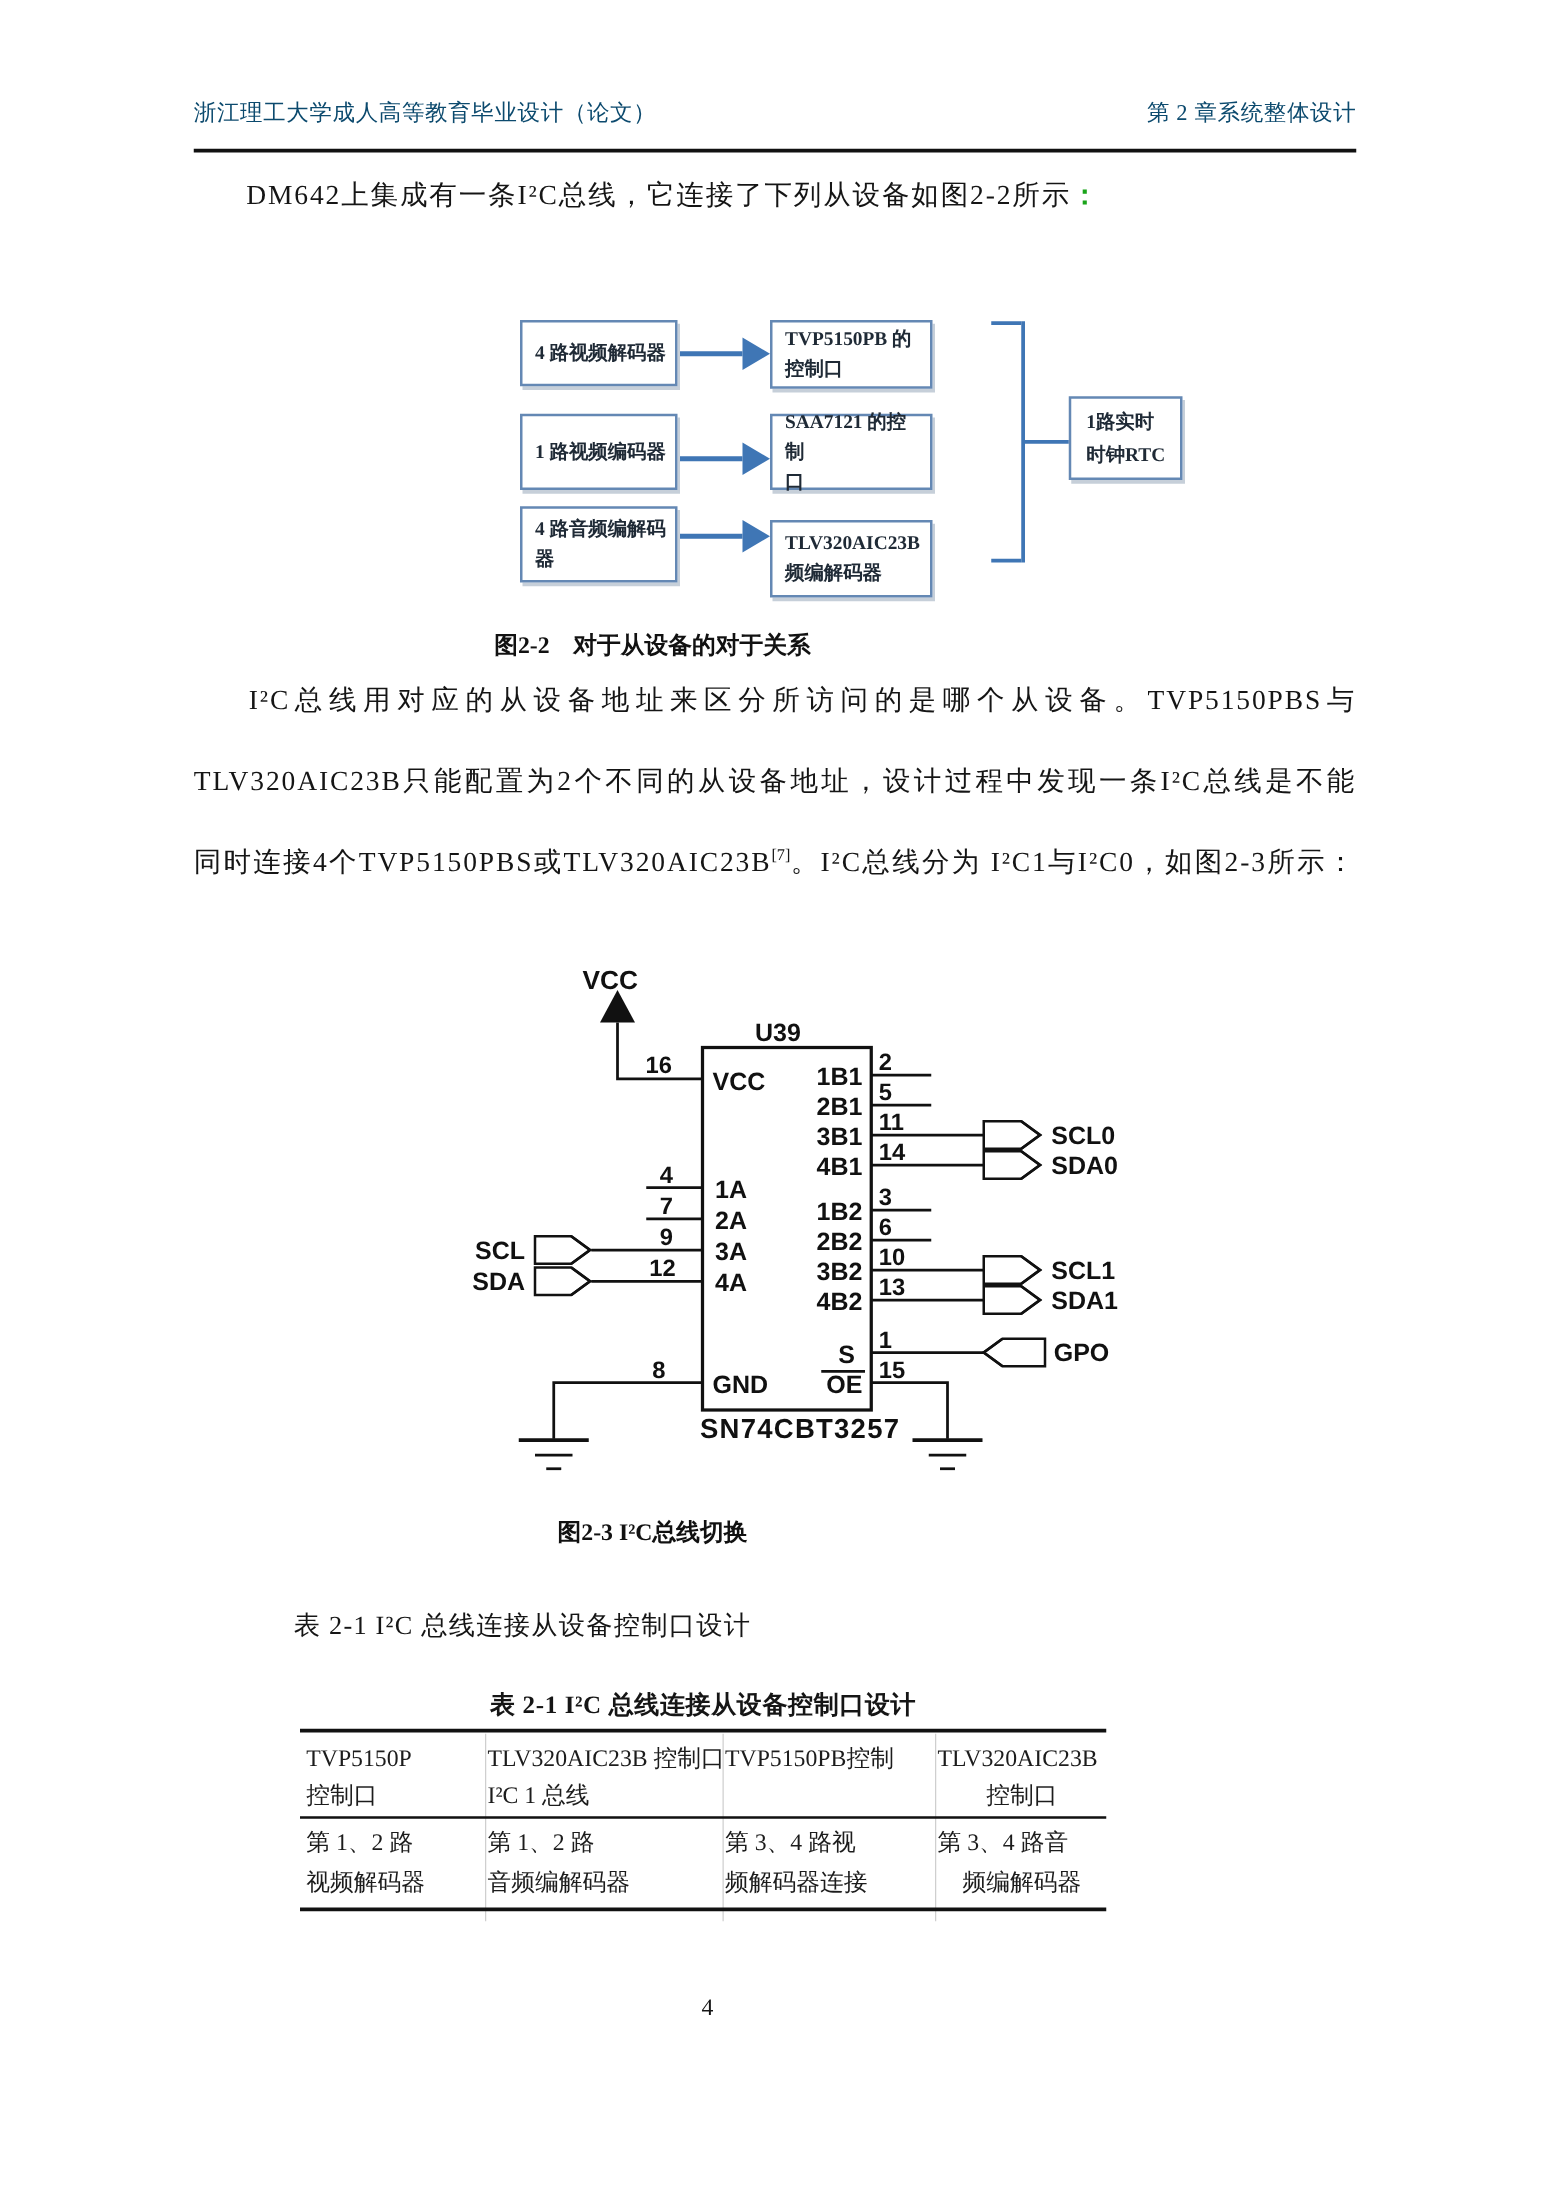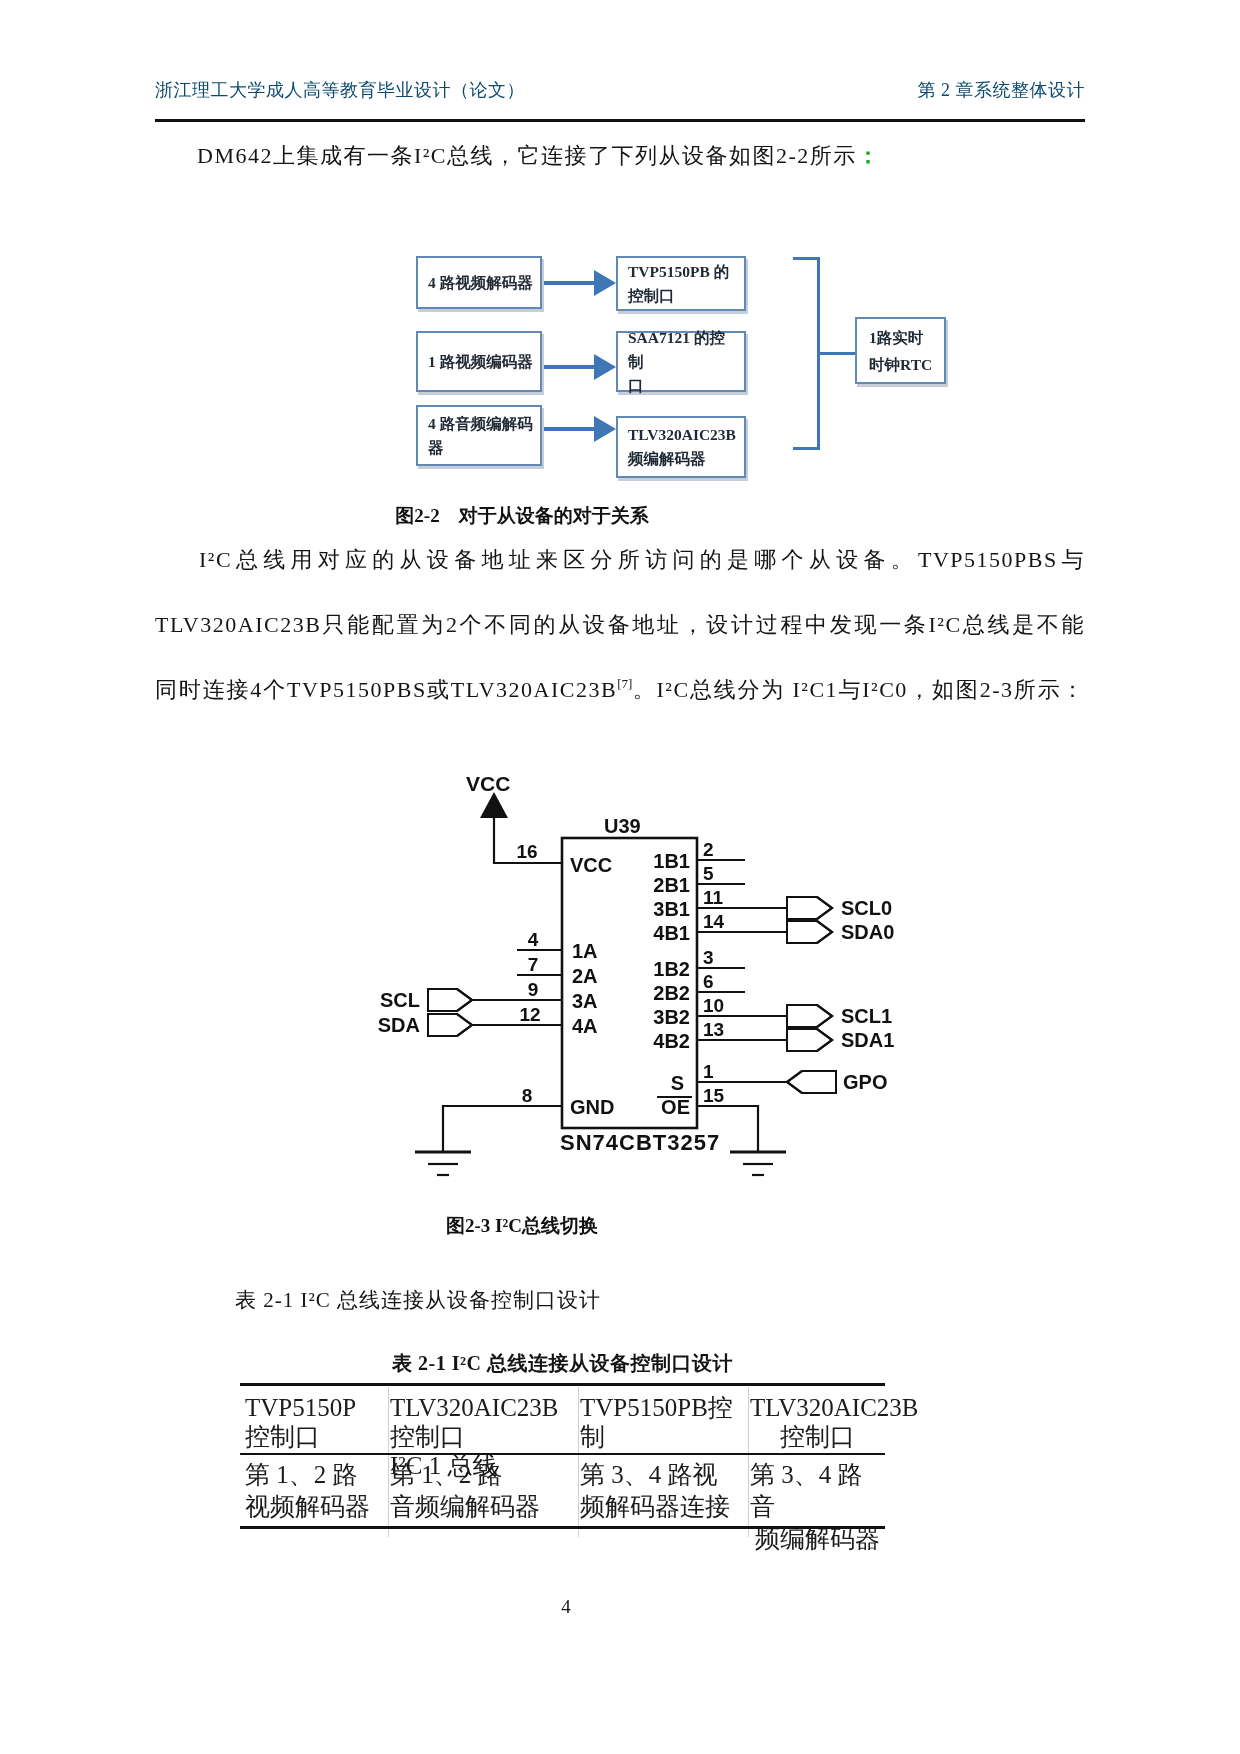--- a/index.html
+++ b/index.html
@@ -48,21 +48,21 @@
 
   
   .tintro{left:235px;top:1286px;font-size:21px;letter-spacing:1px;}
   .ttitle{left:240px;top:1350px;width:645px;text-align:center;font-weight:bold;font-size:20px;letter-spacing:0.5px;}
   .tbl{left:240px;top:1383px;width:645px;}
   .trule{position:absolute;left:0;width:645px;background:#111;}
   .trule.top{top:0;height:3px;}
   .trule.mid{top:70px;height:2px;}
   .trule.bot{top:143px;height:3px;}
   .tgrid{position:absolute;left:0;width:645px;display:grid;grid-template-columns:150px 190px 170px 135px;
-         font-size:25px;color:#1c1c1c;}
+         font-size:19px;color:#1c1c1c;}
   .tg-head{top:3px;}
   .tg-body{top:72px;}
   .tc{box-sizing:border-box;}
   .tc.c1{padding-left:5px;}
   .tg-head .tc div{line-height:29px;min-height:29px;}
   .tg-head{padding-top:7px;}
   .tg-body .tc div{line-height:32px;min-height:32px;}
   .tg-body{padding-top:4px;}
   .tc.c4 .l2{text-align:center;}
   .vsep{position:absolute;top:4px;height:150px;width:1px;background:#cfcfcf;}

